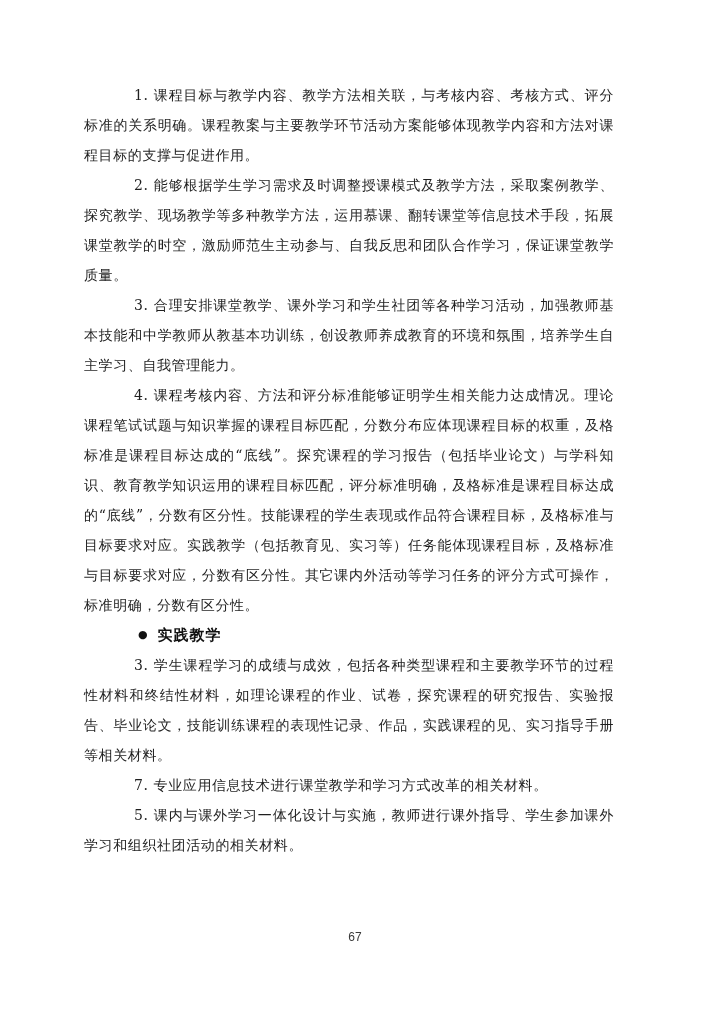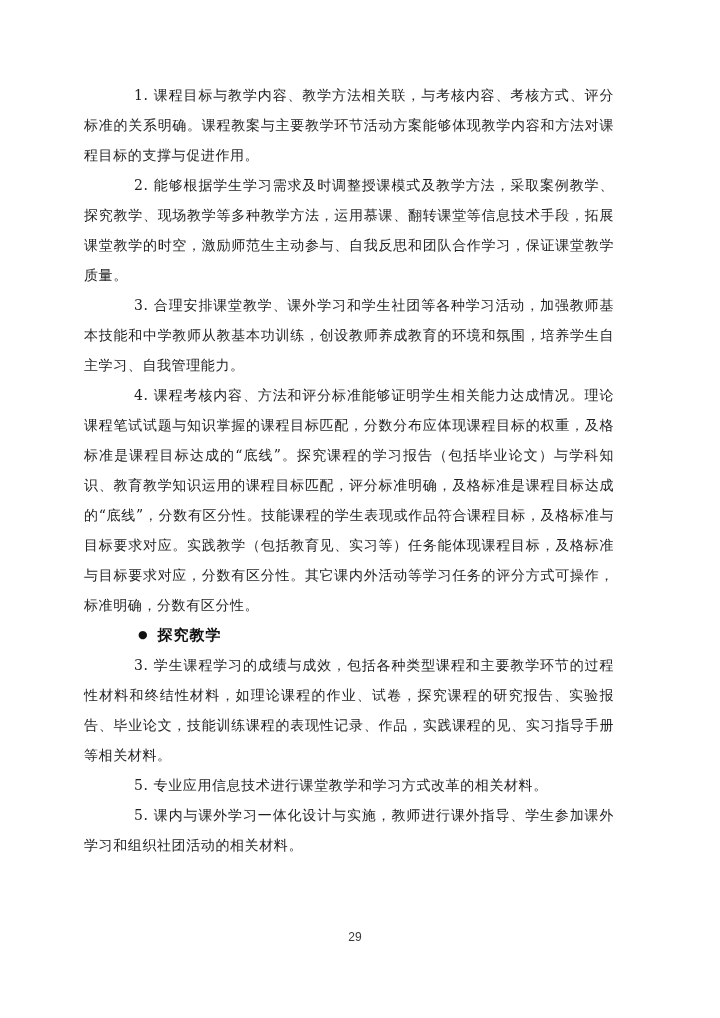--- a/index.html
+++ b/index.html
@@ -72,29 +72,29 @@
     <p class="para">1. 课程目标与教学内容、教学方法相关联，与考核内容、考核方式、评分标准的关系明确。课程教案与主要教学环节活动方案能够体现教学内容和方法对课程目标的支撑与促进作用。</p>
 
     <p class="para">2. 能够根据学生学习需求及时调整授课模式及教学方法，采取案例教学、探究教学、现场教学等多种教学方法，运用慕课、翻转课堂等信息技术手段，拓展课堂教学的时空，激励师范生主动参与、自我反思和团队合作学习，保证课堂教学质量。</p>
 
     <p class="para">3. 合理安排课堂教学、课外学习和学生社团等各种学习活动，加强教师基本技能和中学教师从教基本功训练，创设教师养成教育的环境和氛围，培养学生自主学习、自我管理能力。</p>
 
     <p class="para">4. 课程考核内容、方法和评分标准能够证明学生相关能力达成情况。理论课程笔试试题与知识掌握的课程目标匹配，分数分布应体现课程目标的权重，及格标准是课程目标达成的“底线”。探究课程的学习报告（包括毕业论文）与学科知识、教育教学知识运用的课程目标匹配，评分标准明确，及格标准是课程目标达成的“底线”，分数有区分性。技能课程的学生表现或作品符合课程目标，及格标准与目标要求对应。实践教学（包括教育见、实习等）任务能体现课程目标，及格标准与目标要求对应，分数有区分性。其它课内外活动等学习任务的评分方式可操作，标准明确，分数有区分性。</p>
 
     <div class="section-heading">
       <span class="bullet">●</span>
-      <span class="heading-text">探究教学</span>
+      <span class="heading-text">实践教学</span>
     </div>
 
 
 
     <p class="para">3. 学生课程学习的成绩与成效，包括各种类型课程和主要教学环节的过程性材料和终结性材料，如理论课程的作业、试卷，探究课程的研究报告、实验报告、毕业论文，技能训练课程的表现性记录、作品，实践课程的见、实习指导手册等相关材料。</p>
 
-    <p class="para">5. 专业应用信息技术进行课堂教学和学习方式改革的相关材料。</p>
+    <p class="para">7. 专业应用信息技术进行课堂教学和学习方式改革的相关材料。</p>
 
     <p class="para">5. 课内与课外学习一体化设计与实施，教师进行课外指导、学生参加课外学习和组织社团活动的相关材料。</p>
 
   </div>
 
   <div class="footer">
-    <span class="page-number">29</span>
+    <span class="page-number">67</span>
   </div>
 </div>
 
 </body></html>

